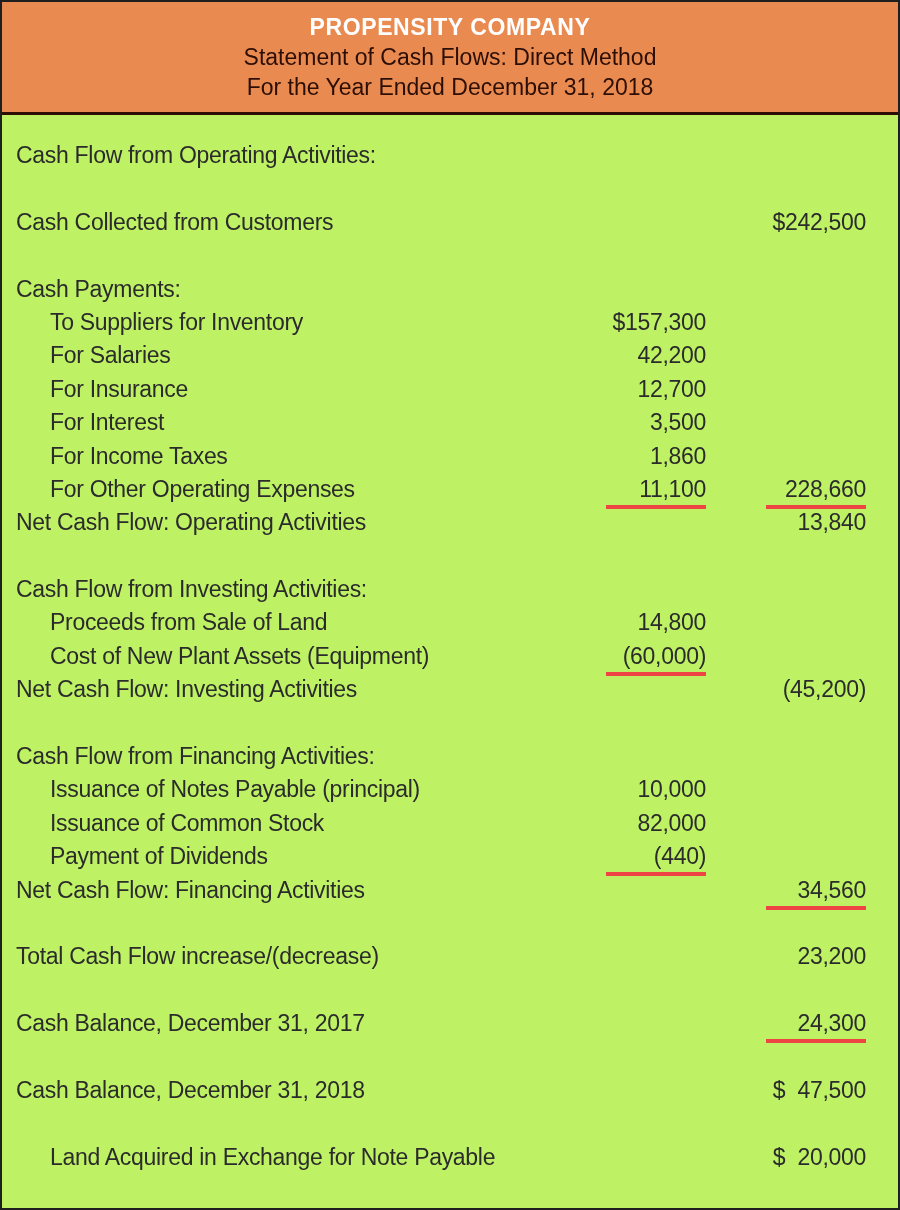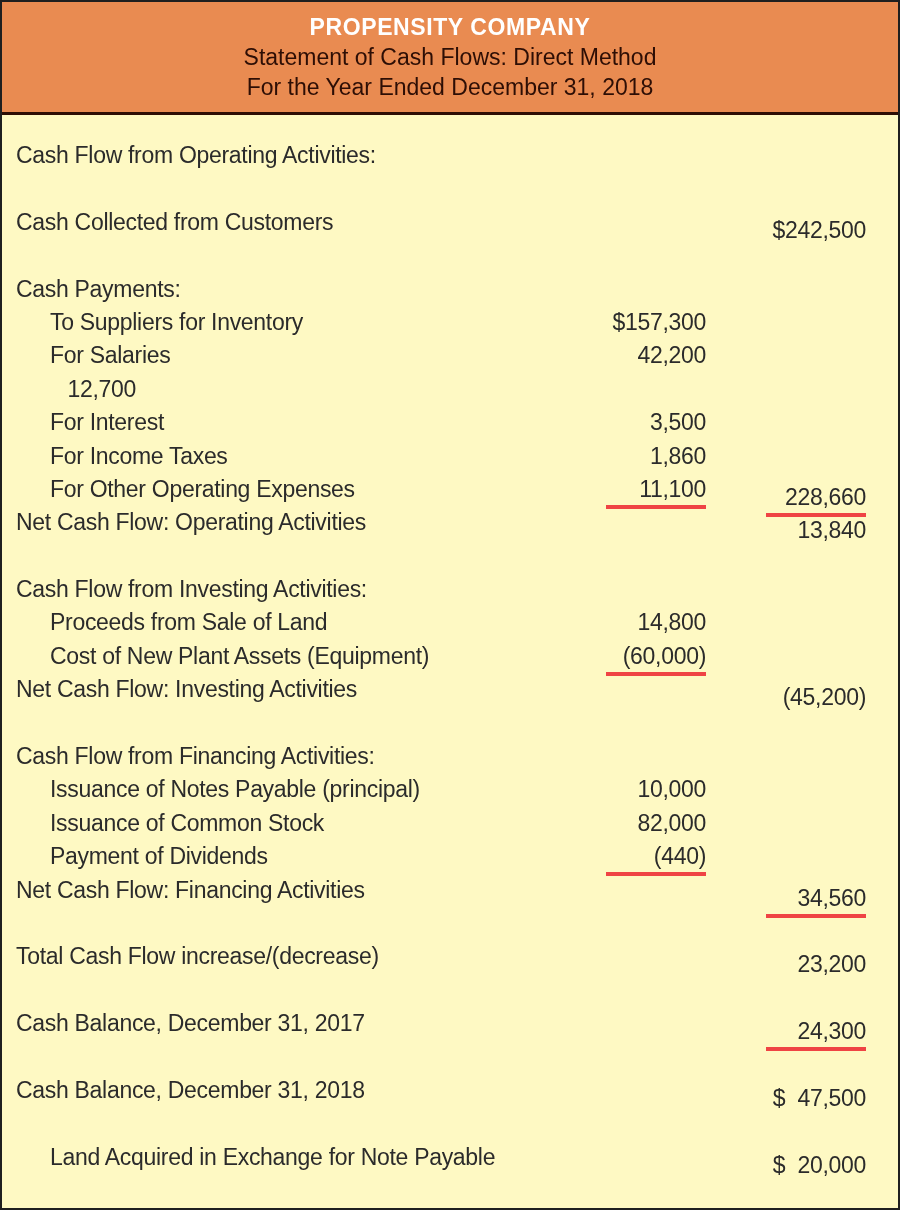--- a/index.html
+++ b/index.html
@@ -3,21 +3,21 @@
 <meta charset="utf-8">
 <style>
   html,body { margin:0; padding:0; background:#ffffff; }
 
   .page {
     position: relative;
     width: 900px;
     height: 1210px;
     box-sizing: border-box;
     border: 2px solid #1f1f1f;
-    background: #fef9c3;
+    background: #bef264;
     font-family: "Liberation Sans", sans-serif;
     color: #2b2b2b;
     overflow: hidden;
   }
 
   
   .banner {
     box-sizing: border-box;
     height: 113px;
     background: #E98B51;
@@ -53,21 +53,21 @@
     height: 33.4px;
     line-height: 33.4px;
     padding: 0 32px 0 14px;
     white-space: nowrap;
   }
   .row .label { flex: 1 1 auto; overflow: hidden; }
   .row.indent .label { padding-left: 34px; }
   .row.bold .label { font-weight: bold; color: #232323; }
 
   .cell-mid   { width: 120px; text-align: right; }
-  .cell-right { width: 160px; text-align: right; margin-top: 8px; }
+  .cell-right { width: 160px; text-align: right; }
 
   .amt { display: inline-block; line-height: 30px; }
   .rule .amt {
     min-width: 100px;
     text-align: right;
     border-bottom: 4px solid #ef4444;
     padding-bottom: 1px;
   }
   .spacer { height: 33.4px; }
 </style>
@@ -104,20 +104,21 @@
       <div class="label">To Suppliers for Inventory</div>
       <div class="cell-mid"><span class="amt">$157,300</span></div>
       <div class="cell-right"><span class="amt"></span></div>
     </div>
       <div class="row indent">
       <div class="label">For Salaries</div>
       <div class="cell-mid"><span class="amt">42,200</span></div>
       <div class="cell-right"><span class="amt"></span></div>
     </div>
       <div class="row indent">
+      <div class="label">For Insurance</div>
       <div class="cell-mid"><span class="amt">12,700</span></div>
       <div class="cell-right"><span class="amt"></span></div>
     </div>
       <div class="row indent">
       <div class="label">For Interest</div>
       <div class="cell-mid"><span class="amt">3,500</span></div>
       <div class="cell-right"><span class="amt"></span></div>
     </div>
       <div class="row indent">
       <div class="label">For Income Taxes</div>

